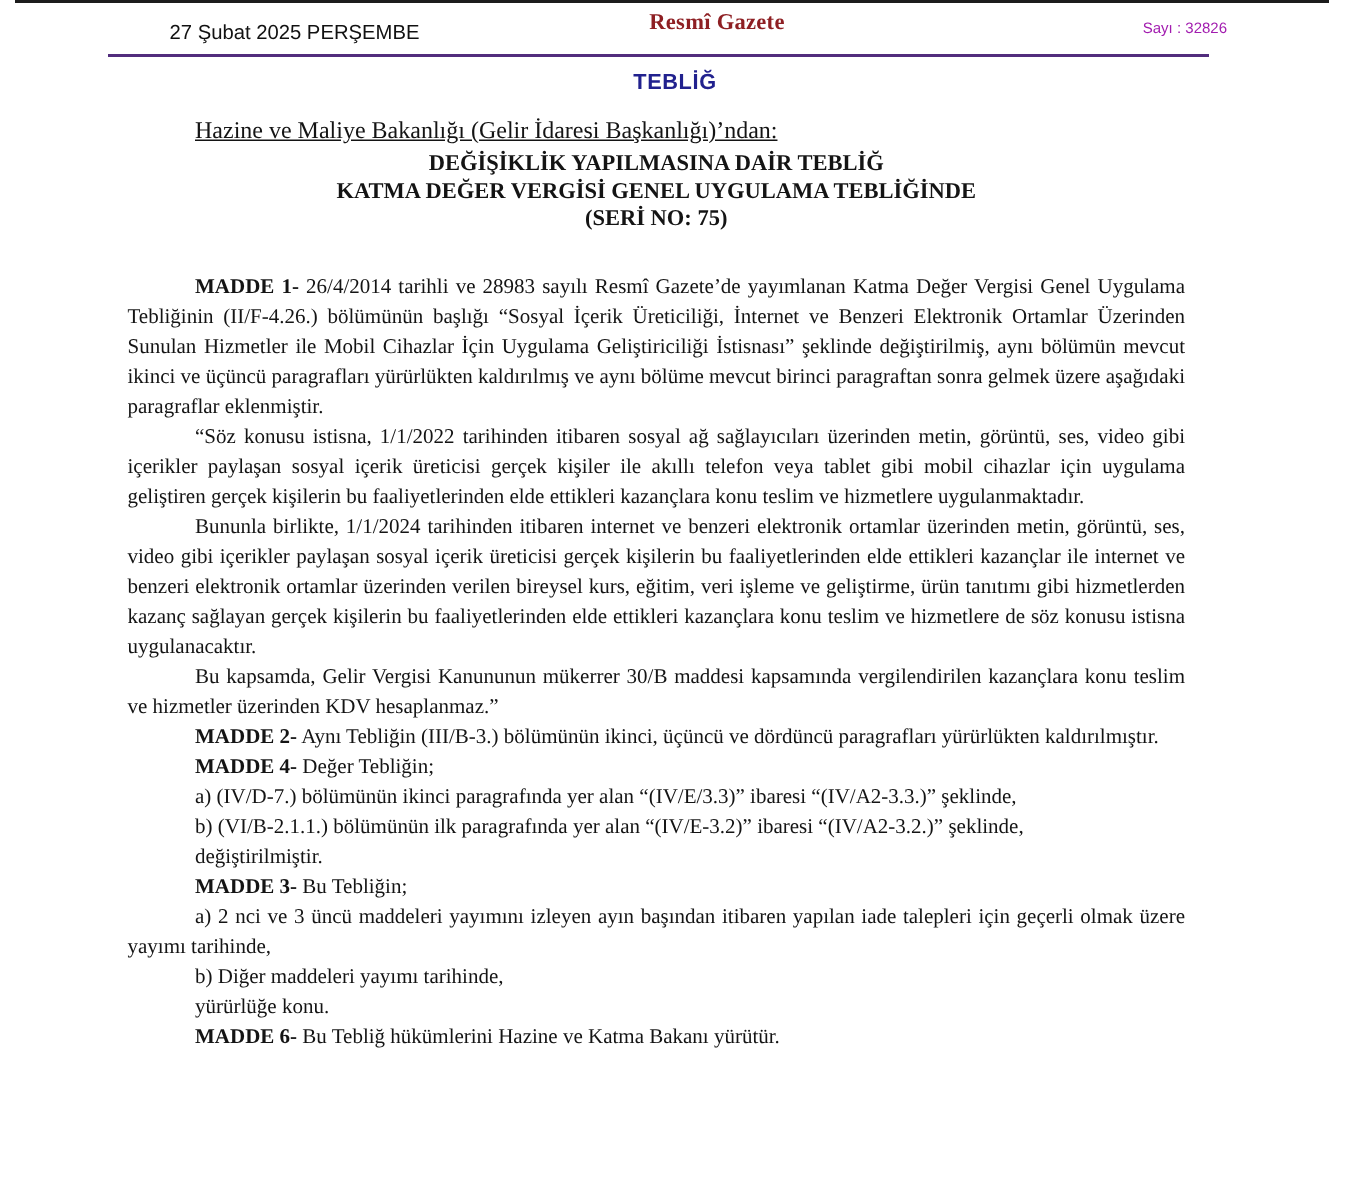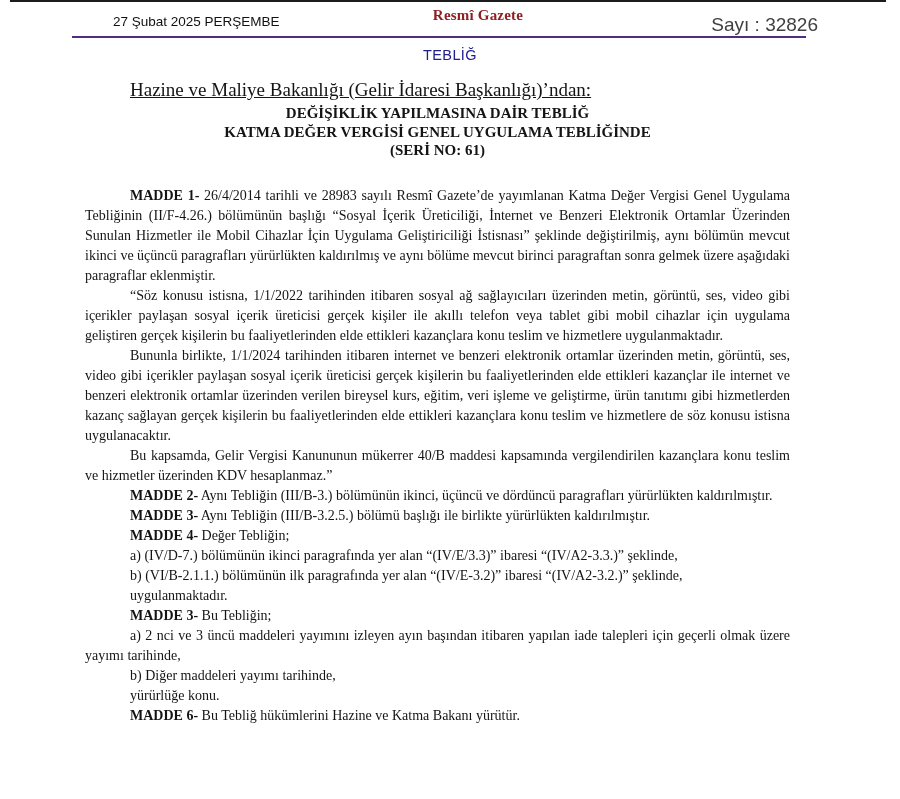--- a/index.html
+++ b/index.html
@@ -22,40 +22,40 @@
     font-family: "Liberation Sans", sans-serif; font-size: 13.5px; color: #111;
     white-space: nowrap;
   }
   .gz-masthead {
     position: absolute; left: 0; right: 0; top: 7px;
     text-align: center; font-size: 15px; font-weight: bold; color: #8e1f23;
     letter-spacing: 0.2px;
   }
   .gz-issue {
     position: absolute; right: 110px; top: 14px;
-    font-family: "Liberation Sans", sans-serif; font-size: 19px; color: #404040;
+    font-family: "Liberation Sans", sans-serif; font-size: 10px; color: #a21caf;
     white-space: nowrap;
   }
   .gz-rule {
     position: absolute; top: 36px; left: 72px;
     width: 734px; height: 2px; background: #522d7d;
   }
   .section-label {
     position: absolute; top: 47px; left: 0; width: 900px;
     text-align: center;
     font-family: "Liberation Sans", sans-serif;
-    font-weight: normal; font-size: 14.5px; color: #21218e;
+    font-weight: bold; font-size: 14.5px; color: #21218e;
     letter-spacing: 0.4px;
   }
   .doc {
     position: absolute; top: 79px; left: 85px; width: 705px;
   }
   .authority {
     text-indent: 45px;
-    font-size: 19px;
+    font-size: 16px;
     text-decoration: underline;
     margin: 0 0 3px 0;
   }
   .titles { margin: 0 0 26px 0; }
   .title-line {
     text-align: center; font-weight: bold;
     font-size: 15px; line-height: 18.5px;
   }
   .para {
     margin: 0;
@@ -81,42 +81,41 @@
 
 <div class="section-label">TEBLİĞ</div>
 
 <div class="doc">
 
   <p class="authority">Hazine ve Maliye Bakanlığı (Gelir İdaresi Başkanlığı)’ndan:</p>
 
   <div class="titles">
     <div class="title-line">DEĞİŞİKLİK YAPILMASINA DAİR TEBLİĞ</div>
     <div class="title-line">KATMA DEĞER VERGİSİ GENEL UYGULAMA TEBLİĞİNDE</div>
-    <div class="title-line">(SERİ NO: 61)</div>
+    <div class="title-line">(SERİ NO: 75)</div>
   </div>
 
   <p class="para"><b>MADDE 1-</b> <span>26/4/2014 tarihli ve 28983 sayılı Resmî Gazete’de yayımlanan Katma Değer Vergisi Genel Uygulama Tebliğinin (II/F-4.26.) bölümünün başlığı “Sosyal İçerik Üreticiliği, İnternet ve Benzeri Elektronik Ortamlar Üzerinden Sunulan Hizmetler ile Mobil Cihazlar İçin Uygulama Geliştiriciliği İstisnası” şeklinde değiştirilmiş, aynı bölümün mevcut ikinci ve üçüncü paragrafları yürürlükten kaldırılmış ve aynı bölüme mevcut birinci paragraftan sonra gelmek üzere aşağıdaki paragraflar eklenmiştir.</span></p>
 
   <p class="para"><span>“Söz konusu istisna, 1/1/2022 tarihinden itibaren sosyal ağ sağlayıcıları üzerinden metin, görüntü, ses, video gibi içerikler paylaşan sosyal içerik üreticisi gerçek kişiler ile akıllı telefon veya tablet gibi mobil cihazlar için uygulama geliştiren gerçek kişilerin bu faaliyetlerinden elde ettikleri kazançlara konu teslim ve hizmetlere uygulanmaktadır.</span></p>
 
   <p class="para"><span>Bununla birlikte, 1/1/2024 tarihinden itibaren internet ve benzeri elektronik ortamlar üzerinden metin, görüntü, ses, video gibi içerikler paylaşan sosyal içerik üreticisi gerçek kişilerin bu faaliyetlerinden elde ettikleri kazançlar ile internet ve benzeri elektronik ortamlar üzerinden verilen bireysel kurs, eğitim, veri işleme ve geliştirme, ürün tanıtımı gibi hizmetlerden kazanç sağlayan gerçek kişilerin bu faaliyetlerinden elde ettikleri kazançlara konu teslim ve hizmetlere de söz konusu istisna uygulanacaktır.</span></p>
 
-  <p class="para"><span>Bu kapsamda, Gelir Vergisi Kanununun mükerrer 40/B maddesi kapsamında vergilendirilen kazançlara konu teslim ve hizmetler üzerinden KDV hesaplanmaz.”</span></p>
+  <p class="para"><span>Bu kapsamda, Gelir Vergisi Kanununun mükerrer 30/B maddesi kapsamında vergilendirilen kazançlara konu teslim ve hizmetler üzerinden KDV hesaplanmaz.”</span></p>
 
   <p class="para"><b>MADDE 2-</b> <span>Aynı Tebliğin (III/B-3.) bölümünün ikinci, üçüncü ve dördüncü paragrafları yürürlükten kaldırılmıştır.</span></p>
 
-  <p class="para"><b>MADDE 3-</b> <span>Aynı Tebliğin (III/B-3.2.5.) bölümü başlığı ile birlikte yürürlükten kaldırılmıştır.</span></p>
 
   <p class="para"><b>MADDE 4-</b> <span>Değer Tebliğin;</span></p>
 
   <p class="para"><span>a) (IV/D-7.) bölümünün ikinci paragrafında yer alan “(IV/E/3.3)” ibaresi “(IV/A2-3.3.)” şeklinde,</span></p>
 
   <p class="para"><span>b) (VI/B-2.1.1.) bölümünün ilk paragrafında yer alan “(IV/E-3.2)” ibaresi “(IV/A2-3.2.)” şeklinde,</span></p>
 
-  <p class="para"><span>uygulanmaktadır.</span></p>
+  <p class="para"><span>değiştirilmiştir.</span></p>
 
   <p class="para"><b>MADDE 3-</b> <span>Bu Tebliğin;</span></p>
 
   <p class="para"><span>a) 2 nci ve 3 üncü maddeleri yayımını izleyen ayın başından itibaren yapılan iade talepleri için geçerli olmak üzere yayımı tarihinde,</span></p>
 
   <p class="para"><span>b) Diğer maddeleri yayımı tarihinde,</span></p>
 
   <p class="para"><span>yürürlüğe konu.</span></p>
 
   <p class="para"><b>MADDE 6-</b> <span>Bu Tebliğ hükümlerini Hazine ve Katma Bakanı yürütür.</span></p>

